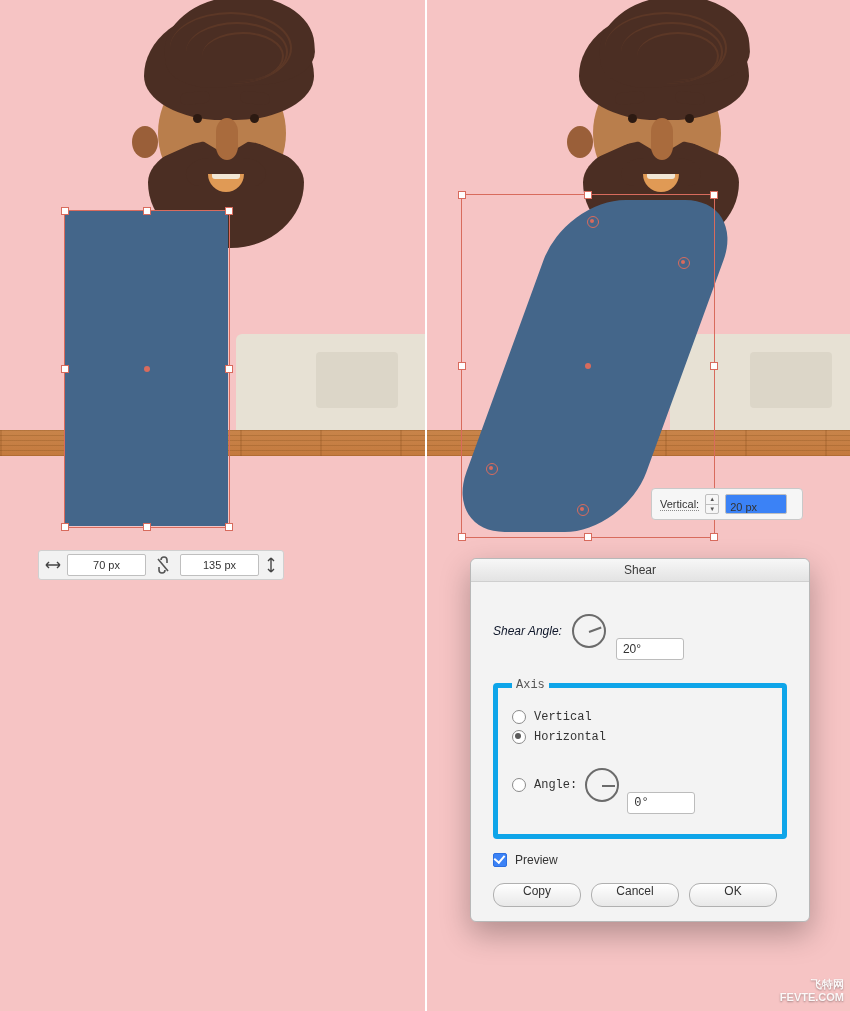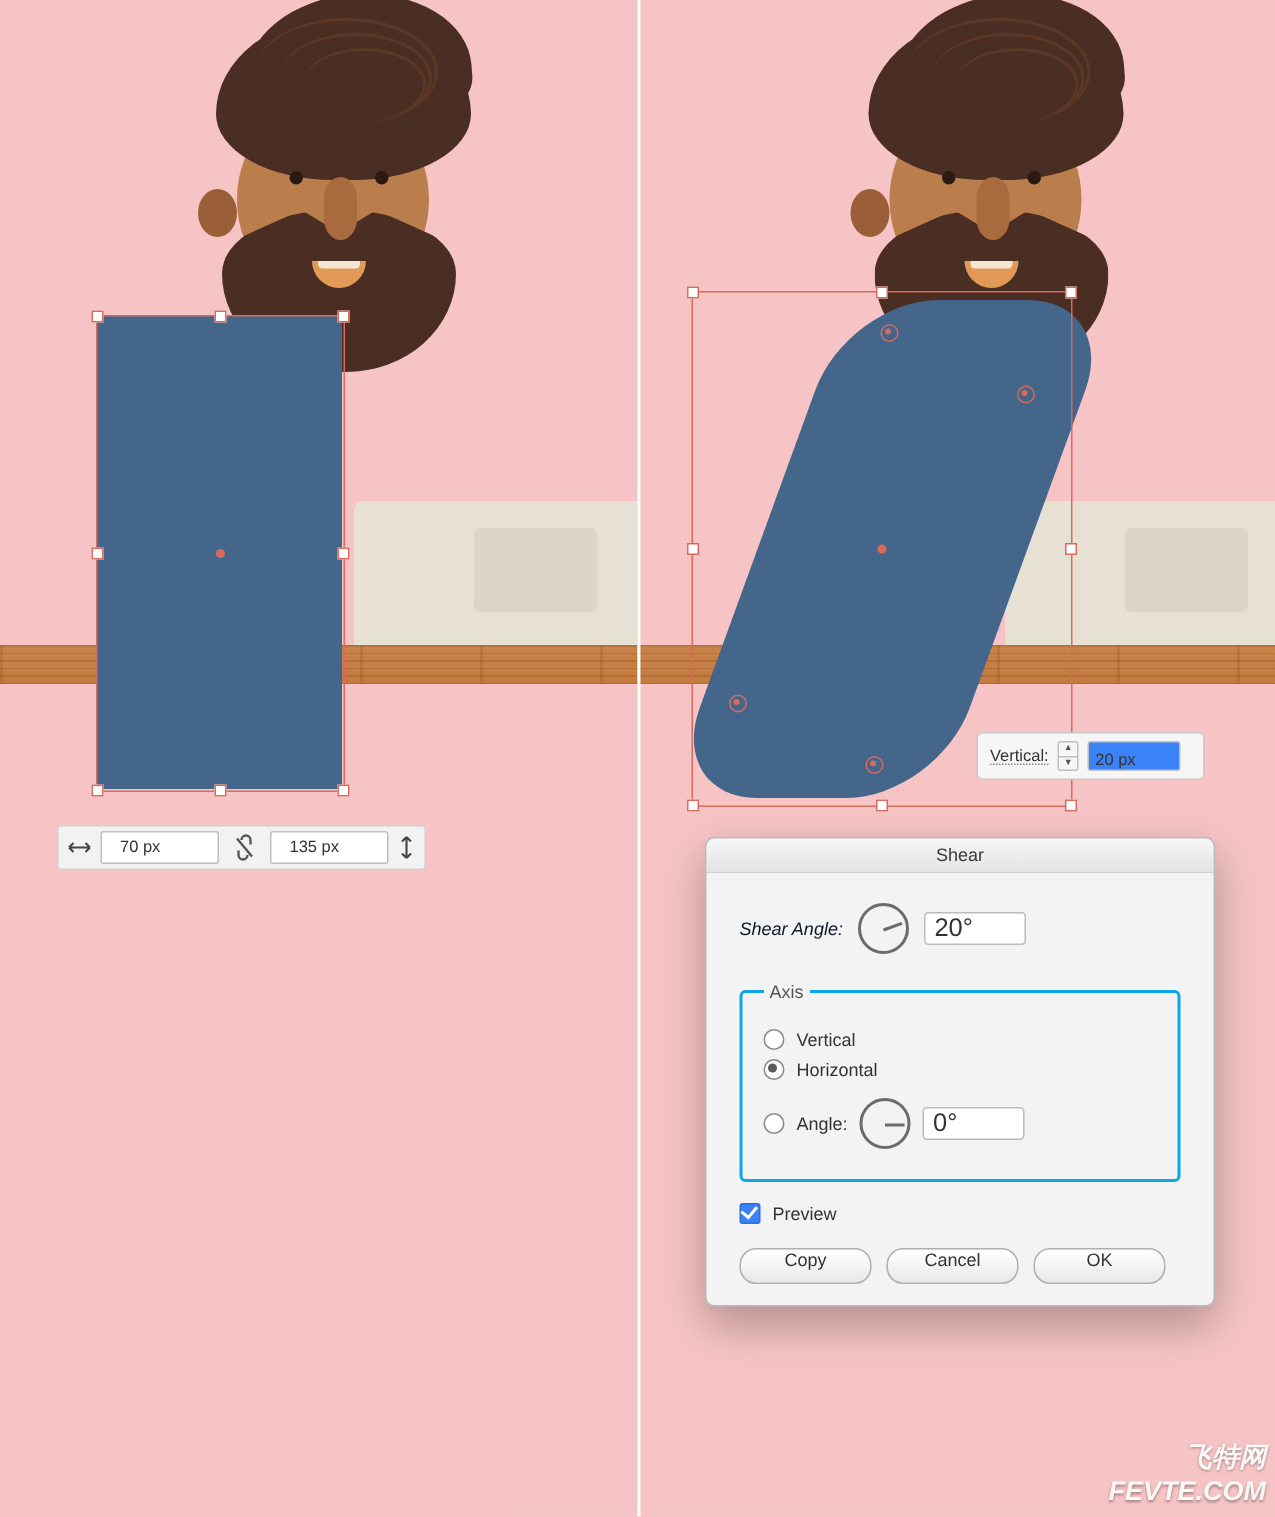--- a/index.html
+++ b/index.html
@@ -303,20 +303,21 @@
   .num-input {
     display: flex;
     align-items: center;
     width: 72px;
     height: 20px;
     background: #fff;
     border: 1px solid #bfbfbf;
     border-radius: 2px;
     padding: 0 12px;
     font-size: 11px;
+    text-align: center;
   }
   .num-input span { flex: 1; }
   .link-icon {
     width: 14px;
     height: 18px;
     display: flex;
     align-items: center;
     justify-content: center;
     margin: 0 4px;
   }
@@ -426,29 +427,31 @@
   }
   .dial.d20::after { transform: rotate(-20deg); }
   .dial.d0::after { transform: rotate(0deg); }
   .val-input {
     width: 54px;
     height: 20px;
     background: #fff;
     border: 1px solid #bcbcbc;
     border-radius: 3px;
     padding: 0 6px;
-    font-size: 17px;
-    display: flex;
-    align-items: center;
+    font-size: 12px;
+    display: flex;
+    align-items: center;
+    margin-top: 36px;
   }
   fieldset.group {
-    border: 2px solid #0ea5e9;
+    border: 5px solid #0ea5e9;
     border-radius: 4px;
     padding: 12px 14px 14px 14px;
     margin: 0 0 14px 0;
+    font-family: Liberation Mono, monospace;
   }
   fieldset.group legend {
     font-size: 12px;
     color: #555;
     padding: 0 4px;
   }
   .radio-row {
     display: flex;
     align-items: center;
     gap: 8px;
@@ -533,23 +536,22 @@
     font-size: 12px;
     color: #333;
   }
 
   
   .watermark {
     position: absolute;
     right: 6px;
     bottom: 6px;
     text-align: right;
-    font-size: 18px;
+    font-size: 11px;
     line-height: 1.25;
-    font-style: italic;
     font-weight: 600;
     color: rgba(255,255,255,0.92);
     text-shadow: 0 1px 2px rgba(0,0,0,0.35);
   }
 
   
   svg { display: block; }
 </style>
 </head>
 <body>

